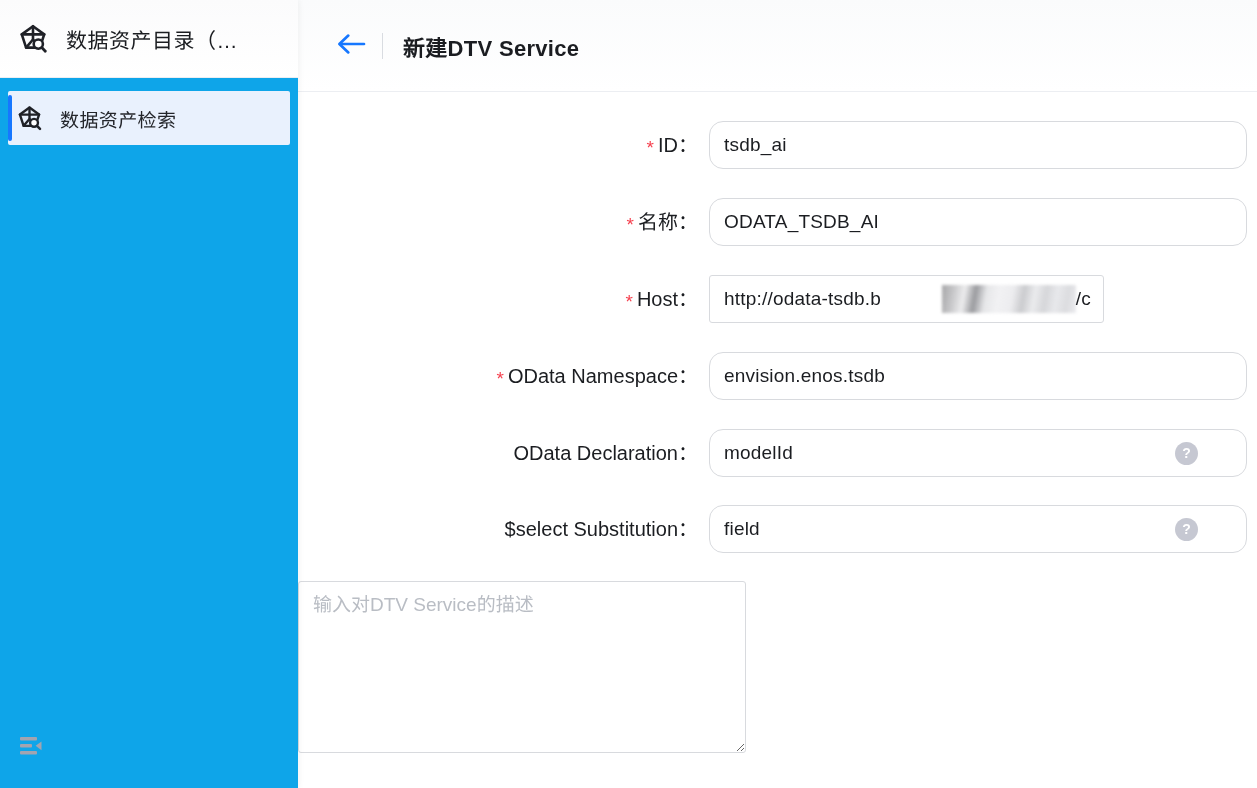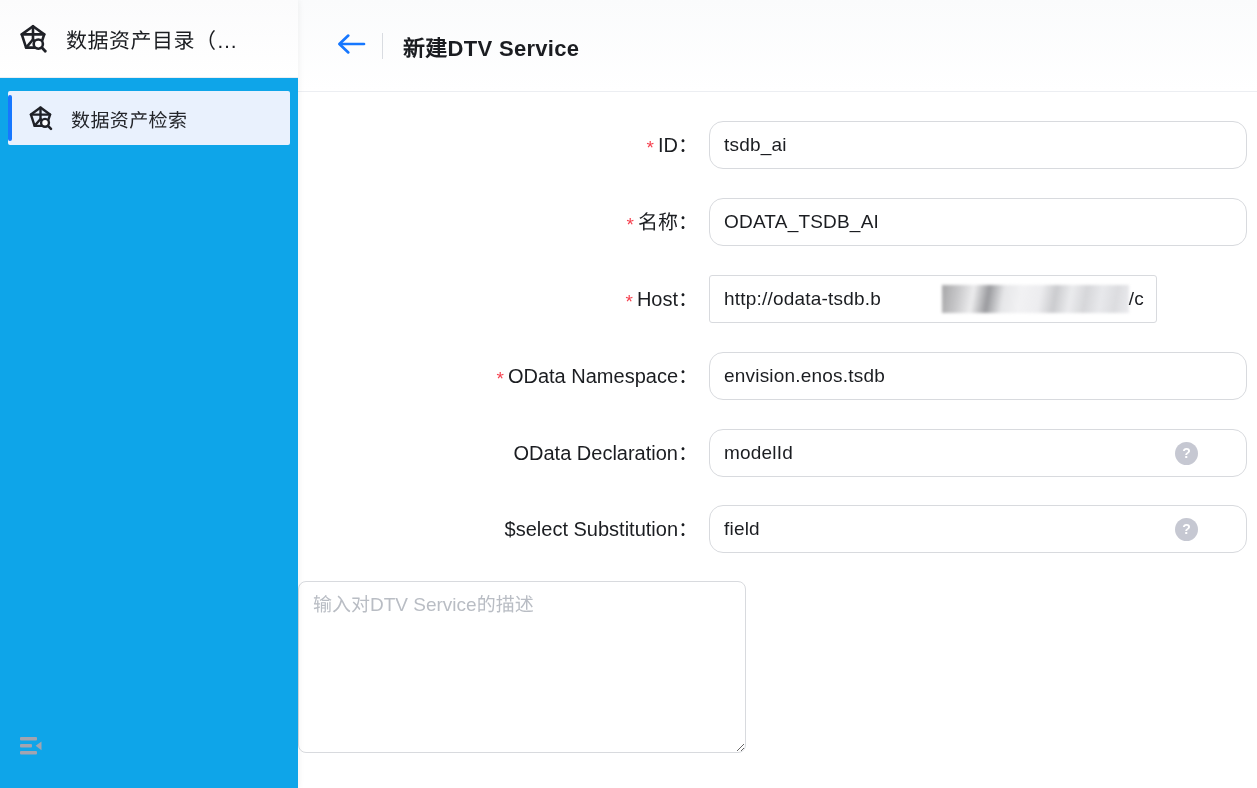--- a/index.html
+++ b/index.html
@@ -61,21 +61,21 @@
 
   .sidebar-nav {
     padding-top: 13px;
   }
   .nav-item {
     position: relative;
     display: flex;
     align-items: center;
     height: 54px;
     margin: 0 8px;
-    padding-left: 17px;
+    padding-left: 6px;
     border-radius: 2px;
     cursor: pointer;
   }
   .nav-item.active {
     background: #e9f1fd;
   }
   .nav-item.active::before {
     content: "";
     position: absolute;
     left: 0;
@@ -194,21 +194,21 @@
     background: #ffffff;
     border: 1px solid #d8dade;
     border-radius: 14px;
     outline: none;
     letter-spacing: 0.2px;
   }
   .text-input::placeholder { color: #bcc0c7; }
 
   .host-wrap {
     position: relative;
-    width: 448px;
+    width: 395px;
     height: 48px;
     border: 1px solid #d8dade;
     border-radius: 3px;
     background: #ffffff;
     overflow: hidden;
     display: flex;
     align-items: center;
     padding: 0 14px;
     cursor: text;
   }
@@ -265,21 +265,21 @@
   .textarea-row .form-label { line-height: 44px; }
   .desc-textarea {
     width: 448px;
     height: 172px;
     padding: 9px 14px;
     font-size: 19px;
     font-family: inherit;
     color: #1b1d21;
     background: #ffffff;
     border: 1px solid #d8dade;
-    border-radius: 8px;
+    border-radius: 3px;
     outline: none;
     resize: both;
     line-height: 1.5;
   }
   .desc-textarea::placeholder { color: #b9bdc4; }
 </style>
 </head>
 <body>
 
 <div id="app">

